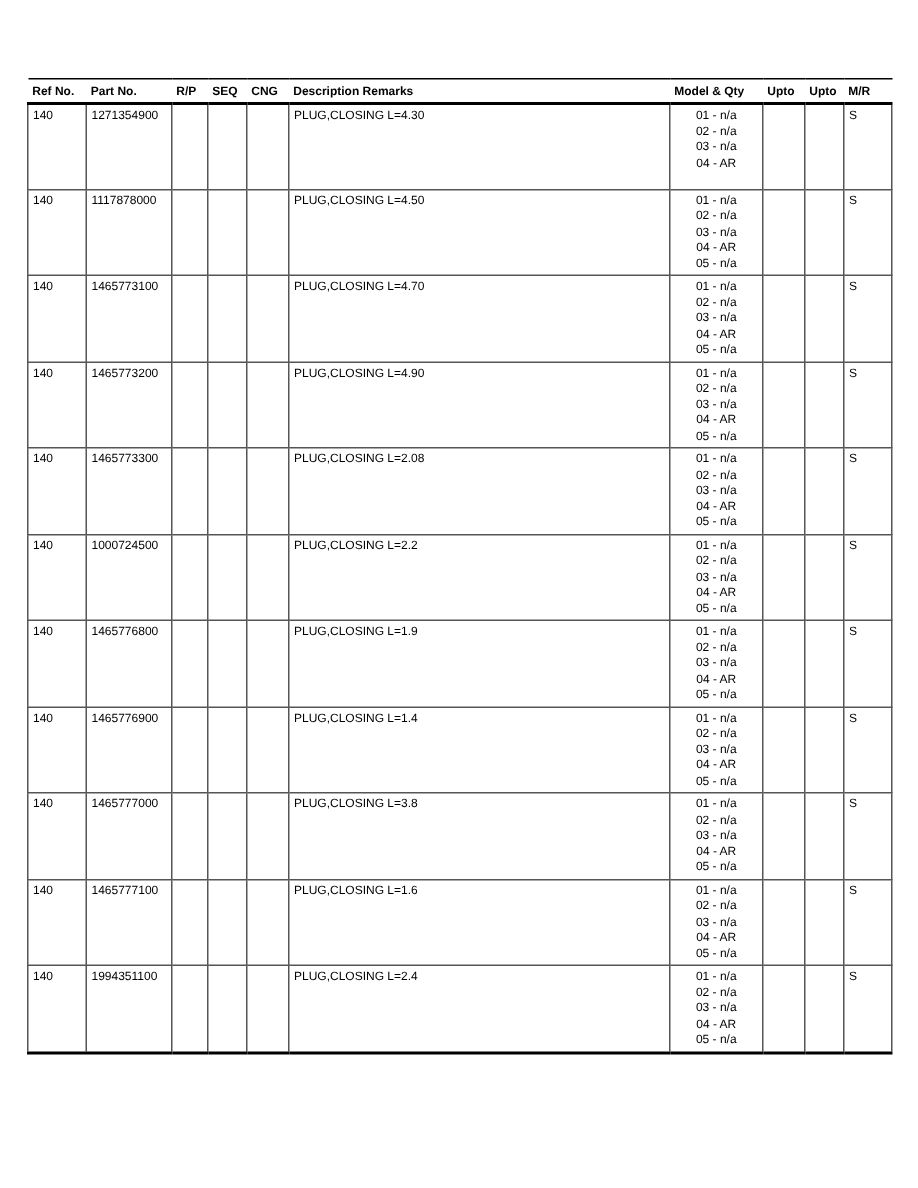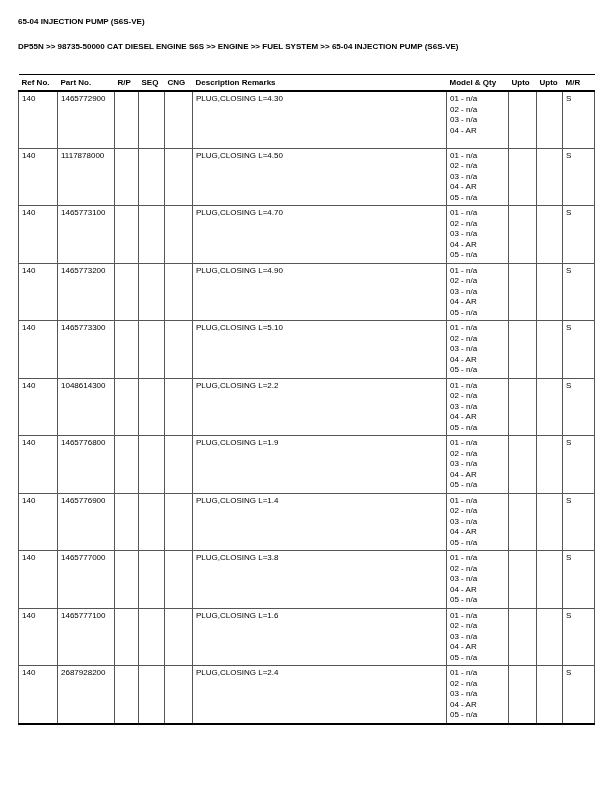--- a/index.html
+++ b/index.html
@@ -19,21 +19,21 @@
     font-weight: bold;
     white-space: nowrap;
   }
   .breadcrumb {
     margin-top: 16px;
     font-size: 8px;
     font-weight: bold;
     white-space: nowrap;
   }
   table.parts {
-    margin-top: 23px;
+    margin-top: 35px;
     width: 576px;
     border-collapse: collapse;
     table-layout: fixed;
   }
   table.parts thead th {
     font-size: 8px;
     font-weight: bold;
     text-align: left;
     padding: 3px 3px;
     border-top: 1px solid #000;
@@ -44,28 +44,26 @@
   table.parts tbody td {
     font-size: 8px;
     line-height: 10.5px;
     padding: 2px 3px;
     vertical-align: top;
     border: 1px solid #555;
     overflow: hidden;
   }
   table.parts tbody tr { height: 57px; }
   table.parts tbody tr:last-child td { border-bottom: 2.5px solid #000; }
-  .model-qty-line { white-space: nowrap; }
+  .model-qty-line { white-space: nowrap; text-align: center; }
 </style>
 </head>
 <body>
 
 <div class="page">
-  <div class="title">65-04 INJECTION PUMP (S6S-VE)</div>
-  <div class="breadcrumb">DP55N &gt;&gt; 98735-50000 CAT DIESEL ENGINE S6S &gt;&gt; ENGINE &gt;&gt; FUEL SYSTEM &gt;&gt; 65-04 INJECTION PUMP (S6S-VE)</div>
 
   <table class="parts">
     <colgroup>
       <col style="width:39px">
       <col style="width:57px">
       <col style="width:24px">
       <col style="width:26px">
       <col style="width:28px">
       <col style="width:254px">
       <col style="width:62px">
@@ -83,21 +81,21 @@
         <th>Description Remarks</th>
         <th>Model &amp; Qty</th>
         <th>Upto</th>
         <th>Upto</th>
         <th>M/R</th>
       </tr>
     </thead>
     <tbody>
         <tr>
     <td>140</td>
-    <td>1465772900</td>
+    <td>1271354900</td>
     <td></td>
     <td></td>
     <td></td>
     <td>PLUG,CLOSING L=4.30</td>
     <td>
             <div class="model-qty-line">01 - n/a</div>
             <div class="model-qty-line">02 - n/a</div>
             <div class="model-qty-line">03 - n/a</div>
             <div class="model-qty-line">04 - AR</div>
           </td>
@@ -158,35 +156,35 @@
     <td></td>
     <td></td>
     <td>S</td>
   </tr>
         <tr>
     <td>140</td>
     <td>1465773300</td>
     <td></td>
     <td></td>
     <td></td>
-    <td>PLUG,CLOSING L=5.10</td>
-    <td>
-            <div class="model-qty-line">01 - n/a</div>
-            <div class="model-qty-line">02 - n/a</div>
-            <div class="model-qty-line">03 - n/a</div>
-            <div class="model-qty-line">04 - AR</div>
-            <div class="model-qty-line">05 - n/a</div>
-          </td>
-    <td></td>
-    <td></td>
-    <td>S</td>
-  </tr>
-        <tr>
-    <td>140</td>
-    <td>1048614300</td>
+    <td>PLUG,CLOSING L=2.08</td>
+    <td>
+            <div class="model-qty-line">01 - n/a</div>
+            <div class="model-qty-line">02 - n/a</div>
+            <div class="model-qty-line">03 - n/a</div>
+            <div class="model-qty-line">04 - AR</div>
+            <div class="model-qty-line">05 - n/a</div>
+          </td>
+    <td></td>
+    <td></td>
+    <td>S</td>
+  </tr>
+        <tr>
+    <td>140</td>
+    <td>1000724500</td>
     <td></td>
     <td></td>
     <td></td>
     <td>PLUG,CLOSING L=2.2</td>
     <td>
             <div class="model-qty-line">01 - n/a</div>
             <div class="model-qty-line">02 - n/a</div>
             <div class="model-qty-line">03 - n/a</div>
             <div class="model-qty-line">04 - AR</div>
             <div class="model-qty-line">05 - n/a</div>
@@ -262,21 +260,21 @@
             <div class="model-qty-line">03 - n/a</div>
             <div class="model-qty-line">04 - AR</div>
             <div class="model-qty-line">05 - n/a</div>
           </td>
     <td></td>
     <td></td>
     <td>S</td>
   </tr>
         <tr>
     <td>140</td>
-    <td>2687928200</td>
+    <td>1994351100</td>
     <td></td>
     <td></td>
     <td></td>
     <td>PLUG,CLOSING L=2.4</td>
     <td>
             <div class="model-qty-line">01 - n/a</div>
             <div class="model-qty-line">02 - n/a</div>
             <div class="model-qty-line">03 - n/a</div>
             <div class="model-qty-line">04 - AR</div>
             <div class="model-qty-line">05 - n/a</div>

